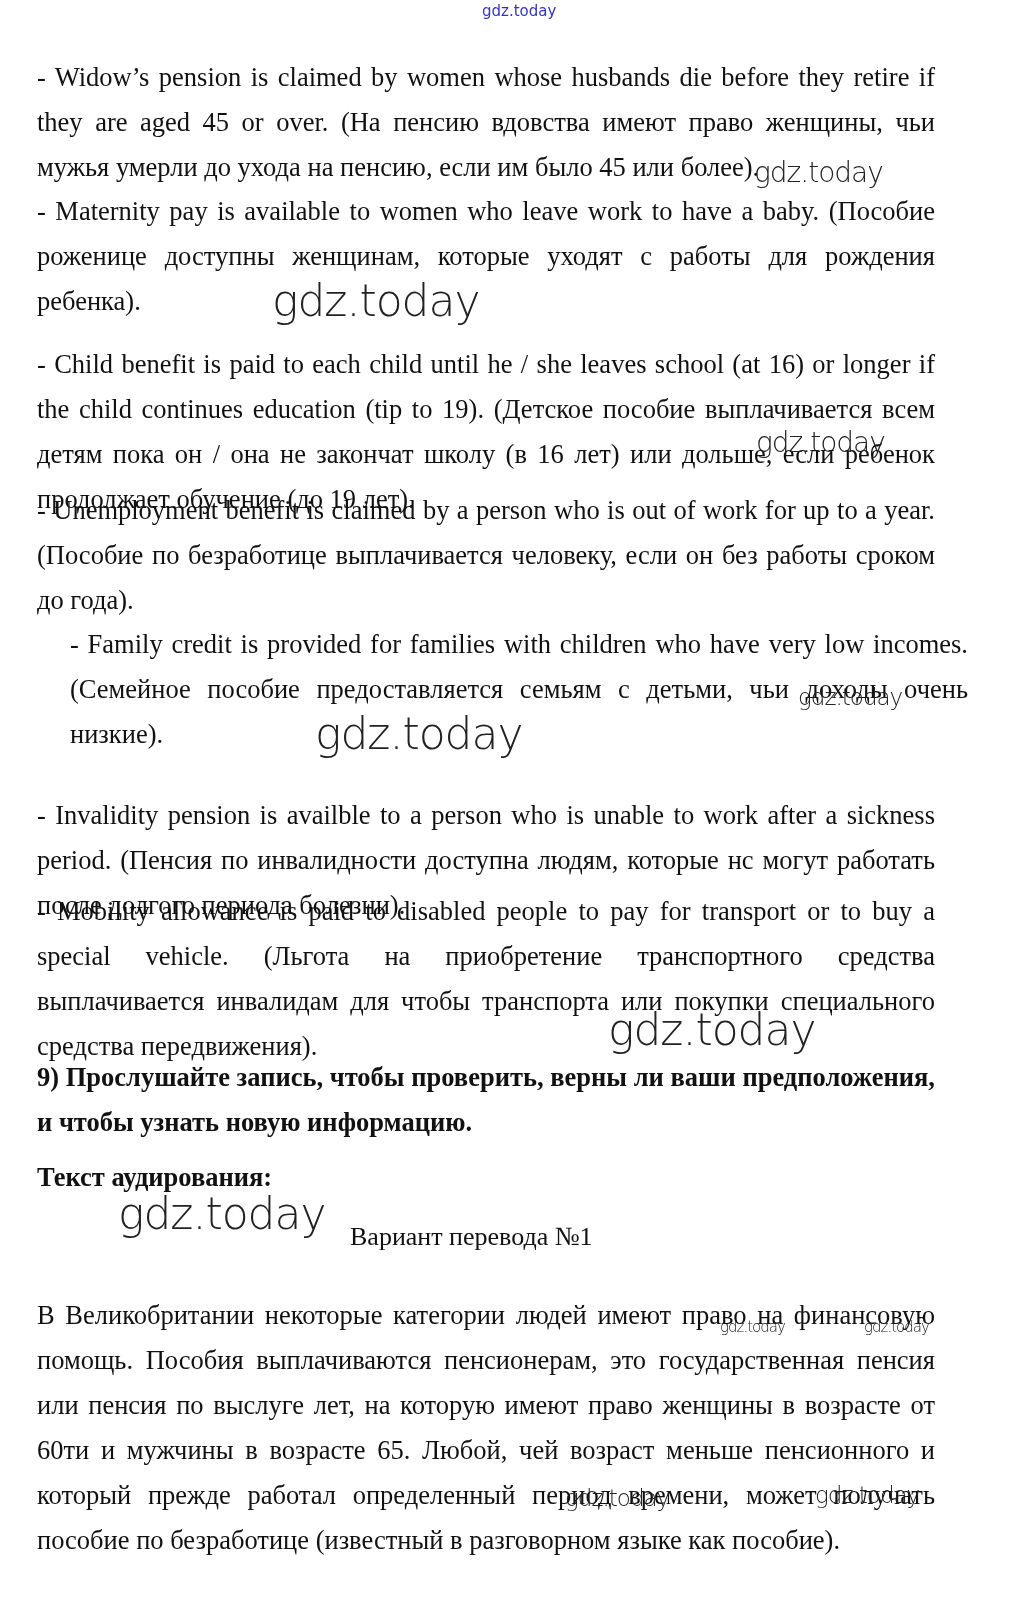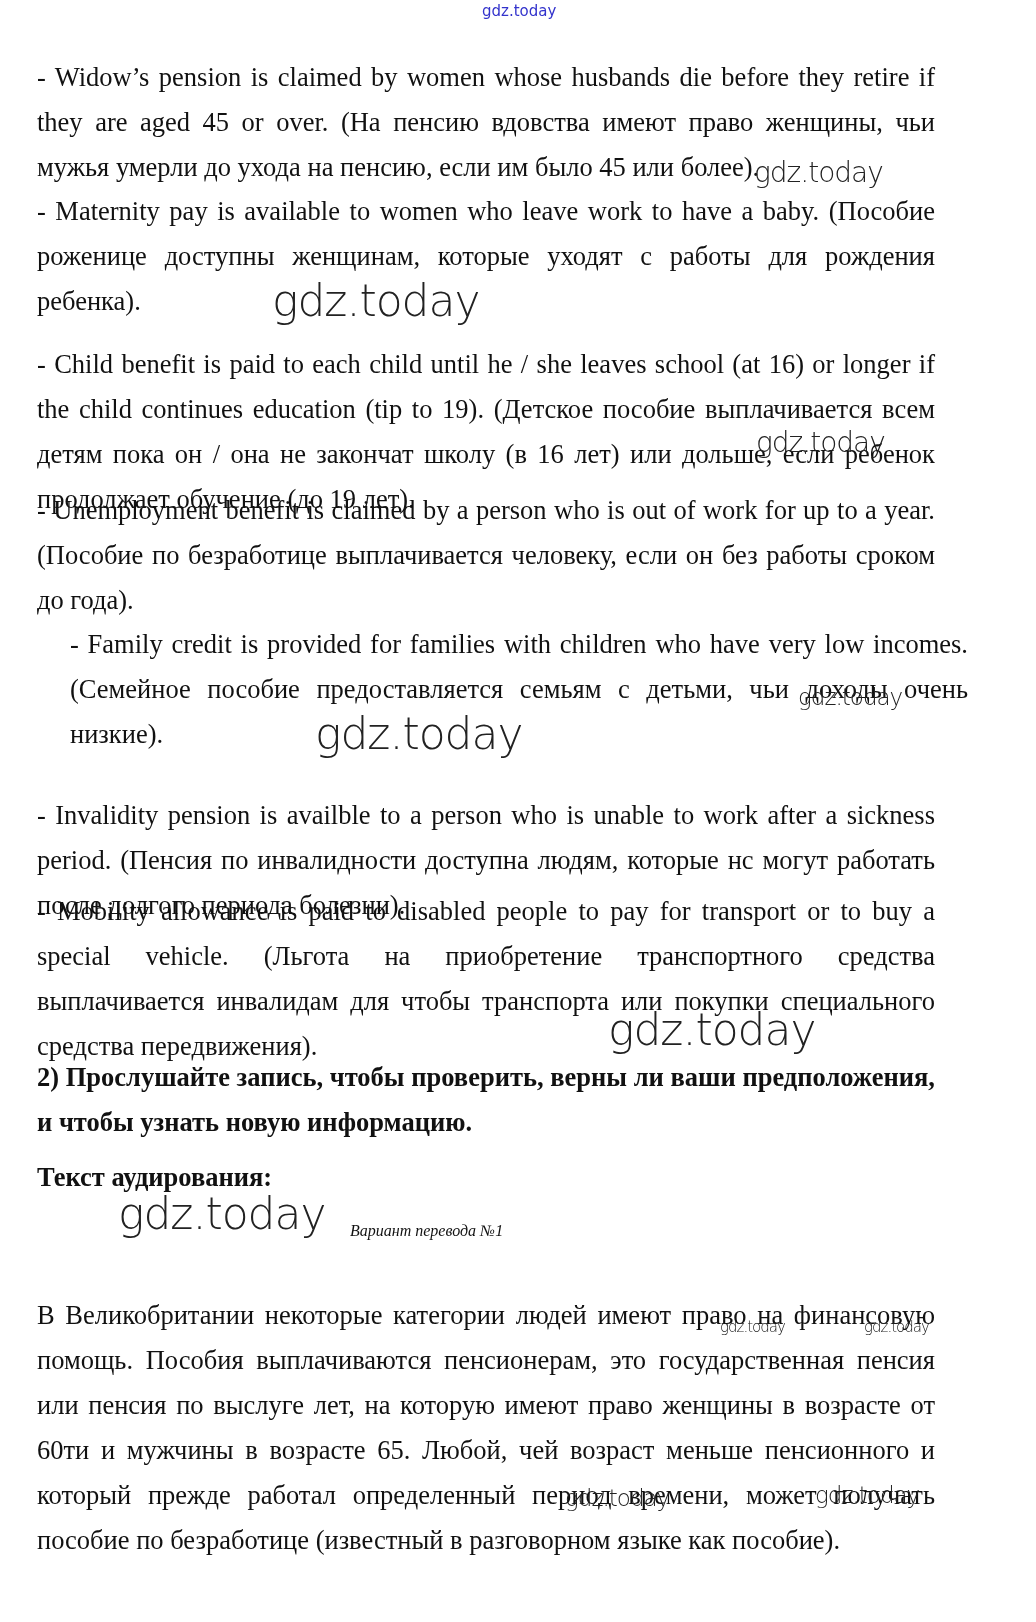--- a/index.html
+++ b/index.html
@@ -21,21 +21,21 @@
     .wm {
       position: absolute; font-family: "DejaVu Sans", sans-serif;
       color: #222; font-weight: 200; letter-spacing: -1px;
     }
     .wm.s { font-size: 28px; }
     .wm.l { font-size: 44px; }
     .wm.xs { font-size: 15px; }
     .wm.sm { font-size: 23px; }
     .variant {
       position: absolute; left: 350px; top: 1222px;
-      font-size: 16px; font-style: italic;
+      font-size: 26px; 
     }
   </style>
 </head>
 <body>
 
 <div class="wm-top">gdz.today</div>
 
 <div class="para" style="top:55px;">- Widow’s pension is claimed by women whose husbands die before they retire if they are aged 45 or over. (На пенсию вдовства имеют право женщины, чьи мужья умерли до ухода на пенсию, если им было 45 или более).</div>
 <div class="wm s" style="left:754px; top:156px;">gdz.today</div>
 
@@ -49,21 +49,21 @@
 
 <div class="para" style="top:622px;margin-left:33px;">- Family credit is provided for families with children who have very low incomes. (Семейное пособие предоставляется семьям с детьми, чьи доходы очень низкие).</div>
 <div class="wm sm" style="left:798px; top:684px;">gdz.today</div>
 <div class="wm l" style="left:315px; top:708px;">gdz.today</div>
 
 <div class="para" style="top:793px;">- Invalidity pension is availble to a person who is unable to work after a sickness period. (Пенсия по инвалидности доступна людям, которые нс могут работать после долгого периода болезни).</div>
 
 <div class="para" style="top:889px;">- Mobility allowance is paid to disabled people to pay for transport or to buy a special vehicle. (Льгота на приобретение транспортного средства выплачивается инвалидам для чтобы транспорта или покупки специального средства передвижения).</div>
 <div class="wm l" style="left:608px; top:1004px;">gdz.today</div>
 
-<div class="para bold" style="top:1055px;">2) Прослушайте запись, чтобы проверить, верны ли ваши предположения, и чтобы узнать новую информацию.</div>
+<div class="para bold" style="top:1055px;">9) Прослушайте запись, чтобы проверить, верны ли ваши предположения, и чтобы узнать новую информацию.</div>
 
 <div class="para bold" style="top:1155px;">Текст аудирования:</div>
 <div class="wm l" style="left:118px; top:1188px;">gdz.today</div>
 <div class="variant">Вариант перевода №1</div>
 
 <div class="para" style="top:1293px;">В Великобритании некоторые категории людей имеют право на финансовую помощь. Пособия выплачиваются пенсионерам, это государственная пенсия или пенсия по выслуге лет, на которую имеют право женщины в возрасте от 60ти и мужчины в возрасте 65. Любой, чей возраст меньше пенсионного и который прежде работал определенный период времени, может получать пособие по безработице (известный в разговорном языке как пособие).</div>
 <div class="wm xs" style="left:720px; top:1318px;">gdz.today</div>
 <div class="wm xs" style="left:864px; top:1318px;">gdz.today</div>
 <div class="wm sm" style="left:565px; top:1485px;">gdz.today</div>
 <div class="wm sm" style="left:815px; top:1482px;">gdz.today</div>

